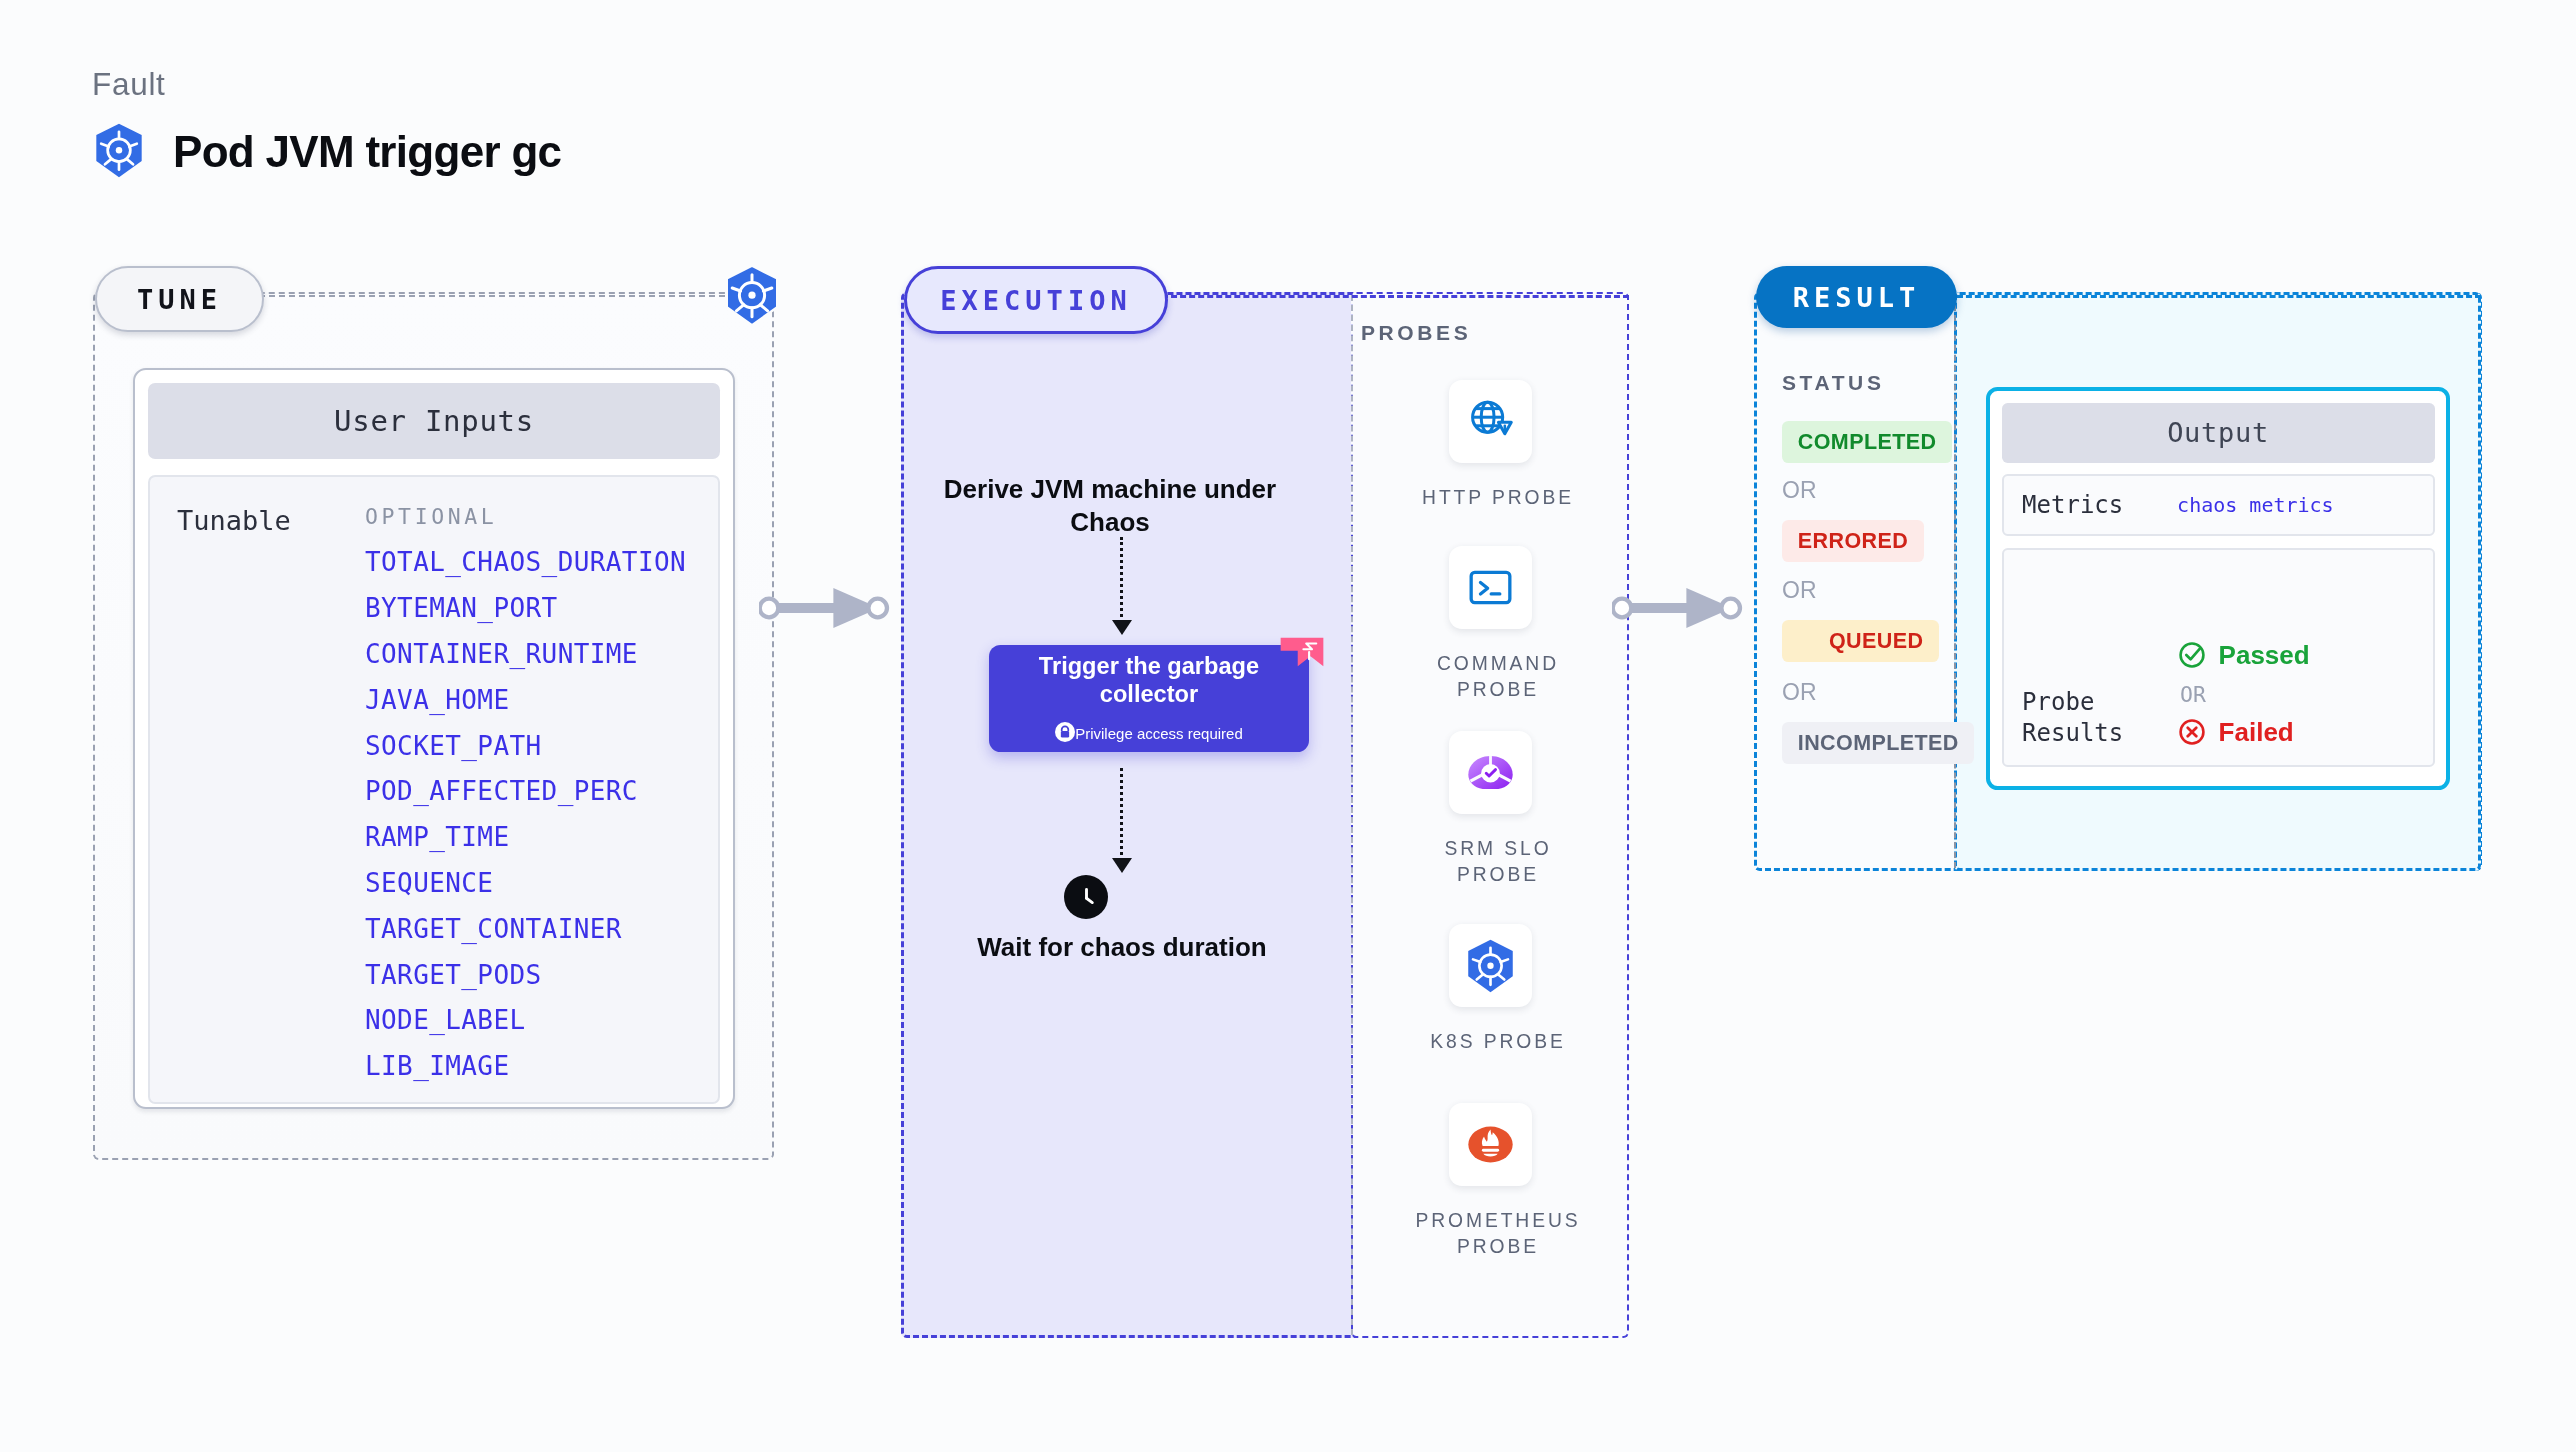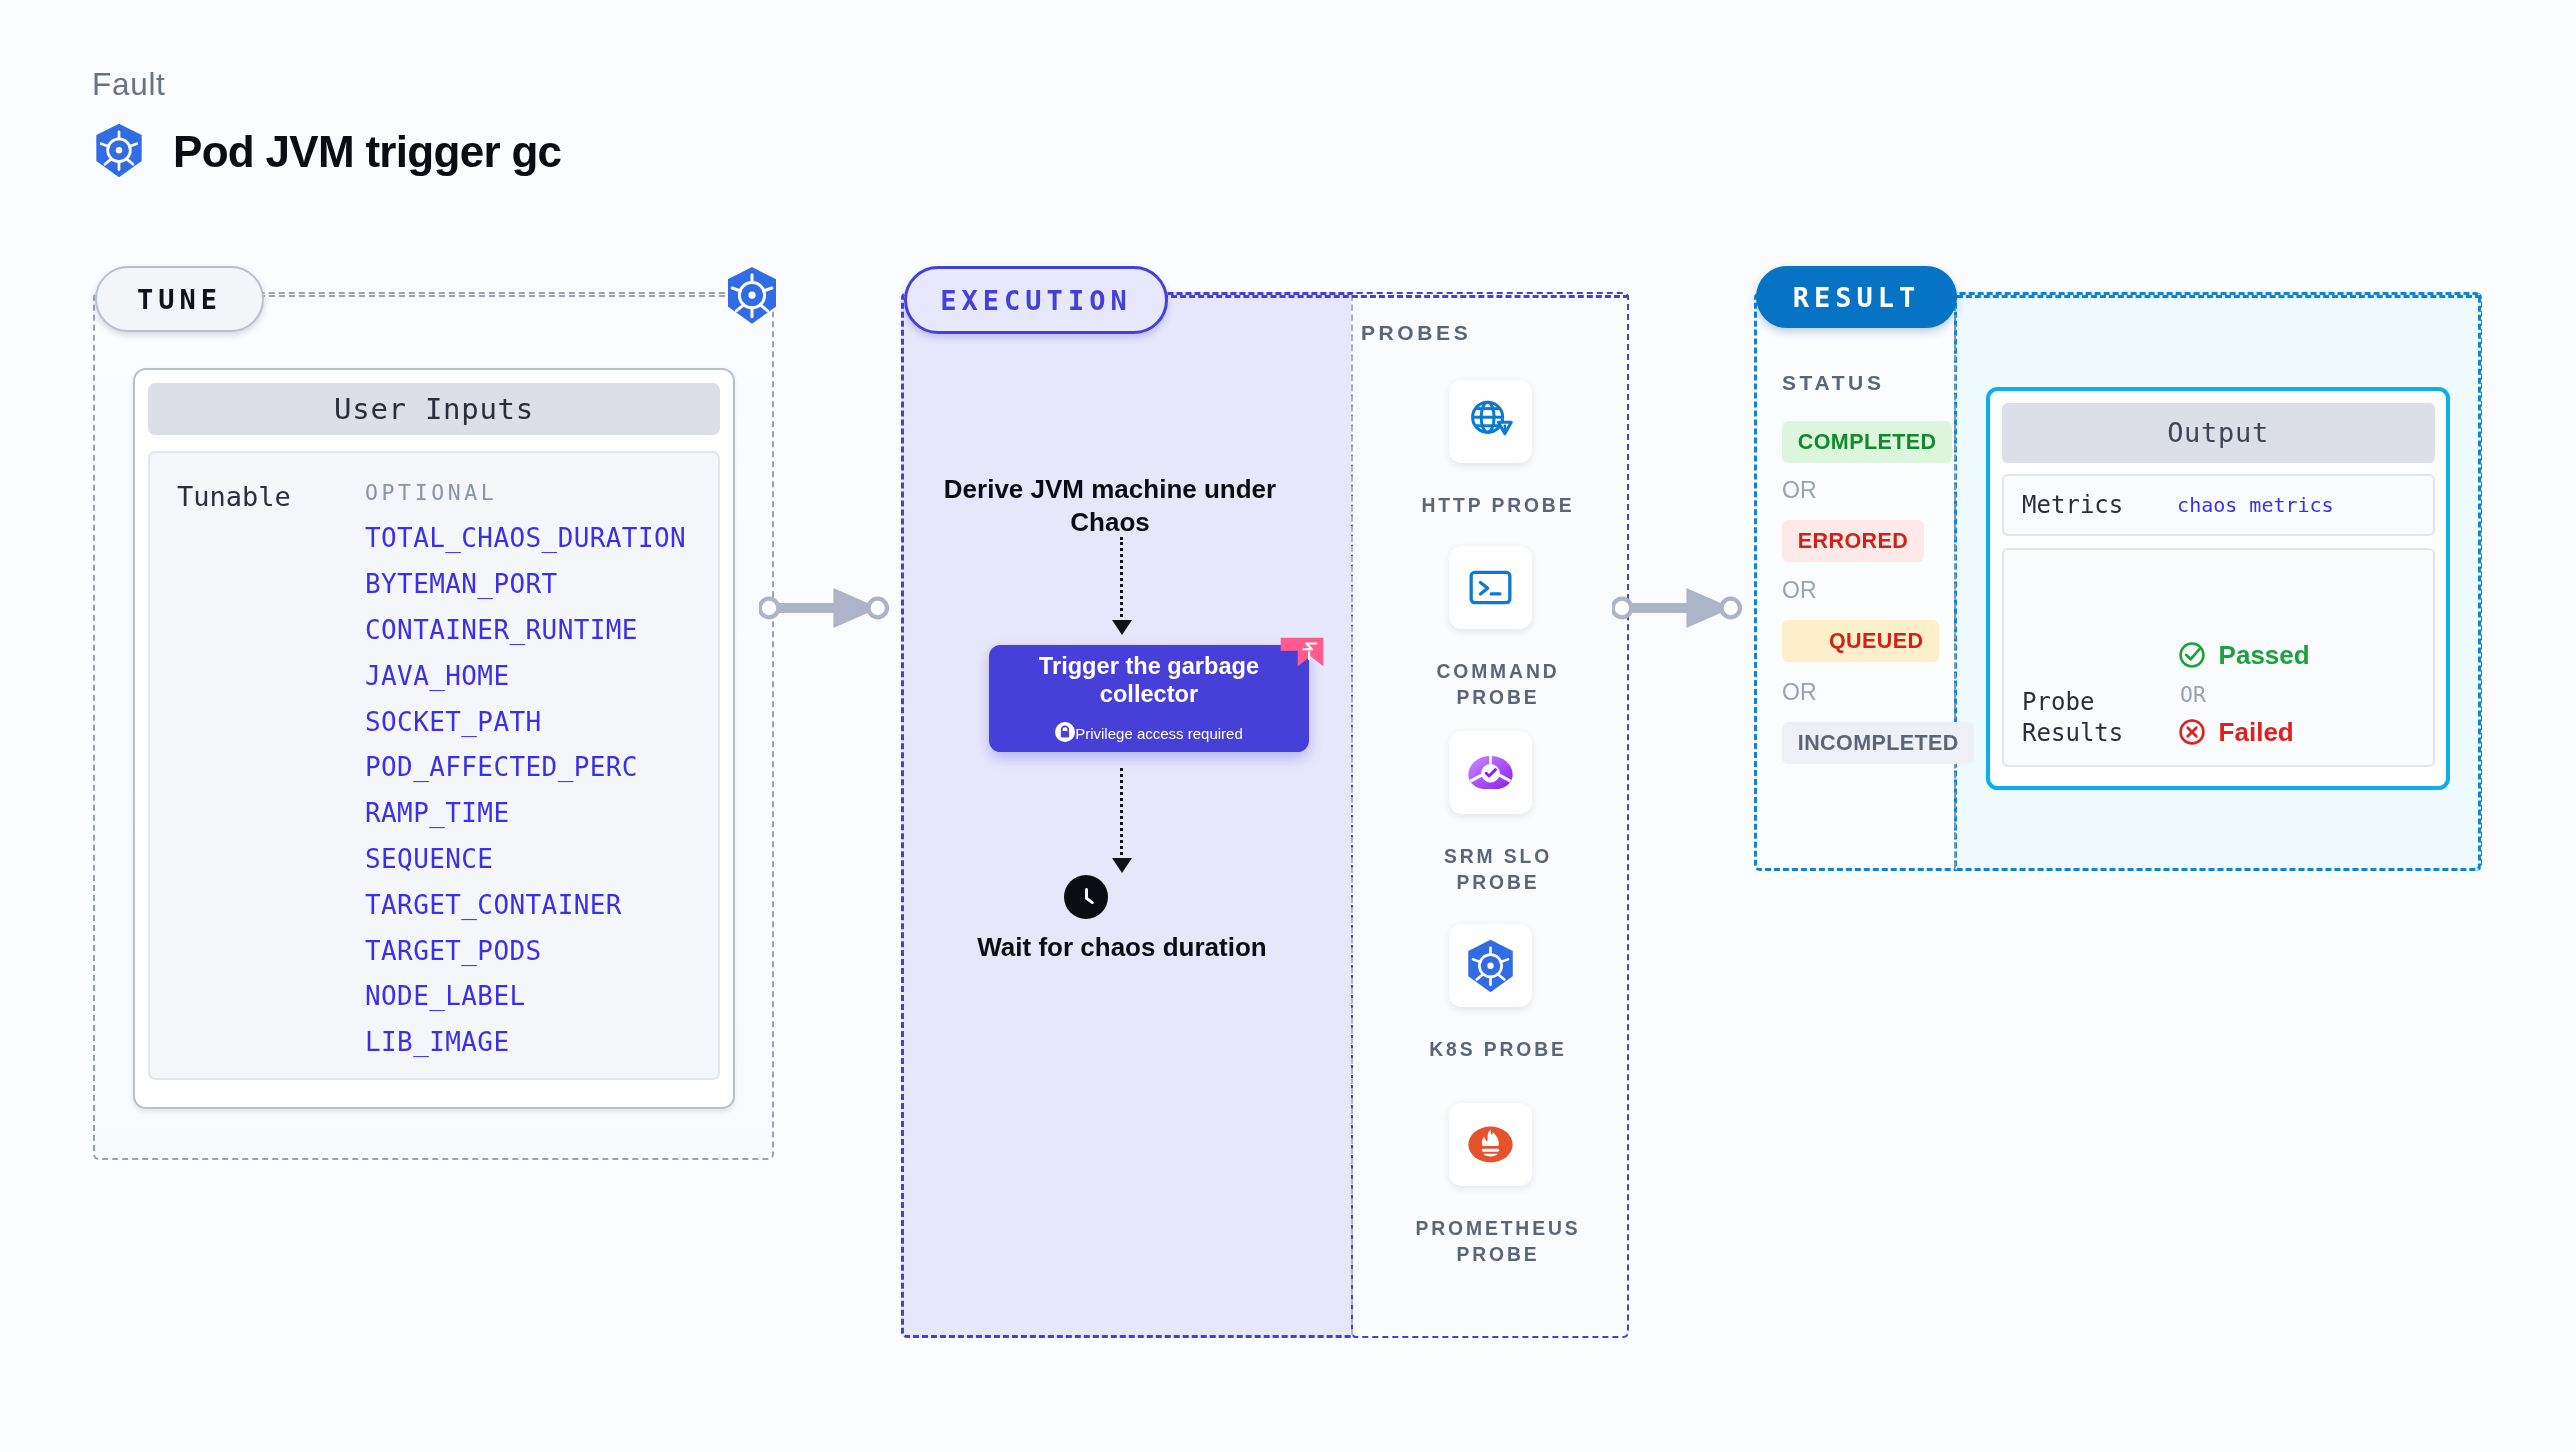--- a/index.html
+++ b/index.html
@@ -96,21 +96,21 @@
   #k8s-edge-badge{position:absolute;left:722px;top:264px;z-index:45;}
 
   
   #user-inputs-card{
     position:absolute;left:133px;top:368px;width:602px;height:741px;
     background:#ffffff;border:2.9px solid #b9bfcd;border-radius:13px;
     box-sizing:border-box;padding:13px;
     box-shadow:0 2.1px 4.3px rgba(40,45,70,.10);
   }
   #user-inputs-header{
-    height:52px;background:#dcdee8;border-radius:7.2px;
+    height:76px;background:#dcdee8;border-radius:7.2px;
     display:flex;align-items:center;justify-content:center;
     font-family:"DejaVu Sans Mono", monospace;
     font-size:29px;color:#2b2f3c;letter-spacing:0.7px;
   }
   #tunable-body{
     margin-top:15.8px;height:629px;box-sizing:border-box;
     background:#f5f6fa;border:2.1px solid #e2e5ec;border-radius:7.2px;
     display:flex;padding:27px 27px;
   }
   #tunable-key{
@@ -183,21 +183,21 @@
   .probe{
     position:absolute;left:1394px;width:192px;
     display:flex;flex-direction:column;align-items:center;
   }
   .probe-tile{
     width:83px;height:83px;background:#ffffff;border-radius:13px;
     display:flex;align-items:center;justify-content:center;
     box-shadow:0 2.1px 7.2px rgba(40,45,70,.10);
   }
   .probe-label{
-    margin-top:30px;text-align:center;font-size:19.3px;font-weight:bold;
+    margin-top:22px;text-align:center;font-size:19.3px;font-weight:normal;
     color:#5c6477;letter-spacing:2.9px;line-height:1.35;padding-left:16px;
   }
   #probe-0{top:380px;}
   #probe-1{top:546px;}
   #probe-2{top:731px;}
   #probe-3{top:924px;}
   #probe-4{top:1103px;}
 
   
   #status-title{

